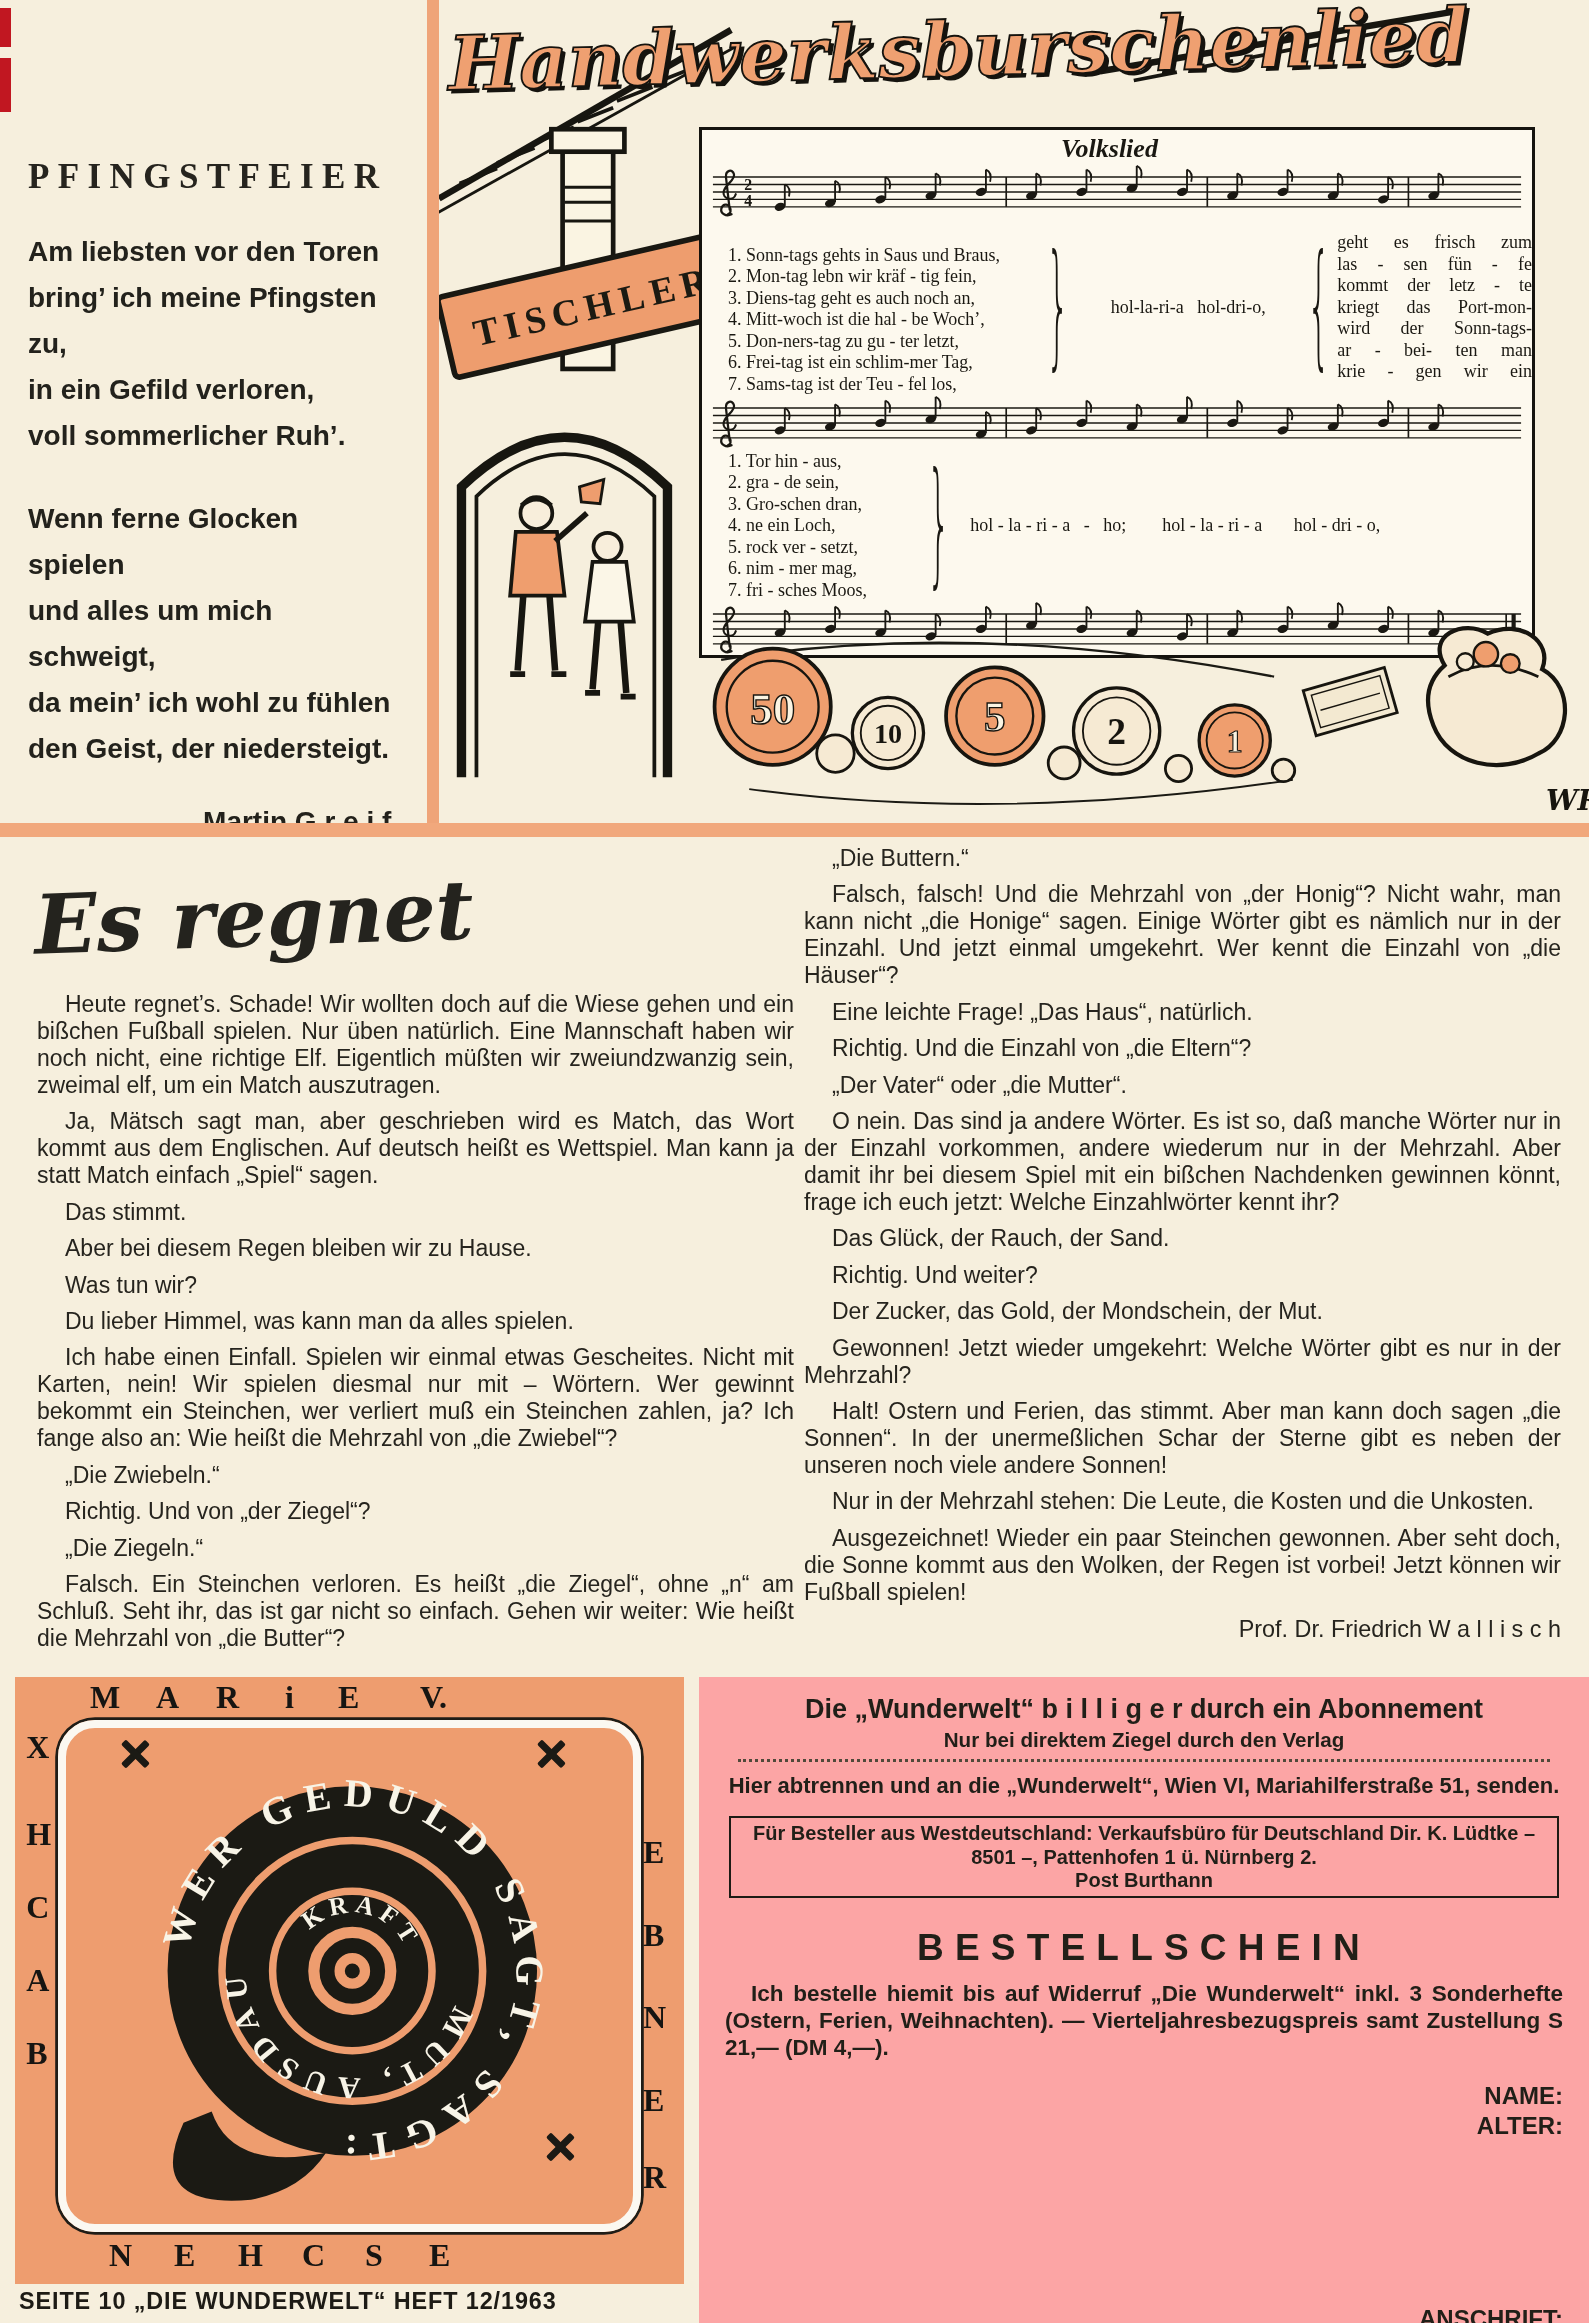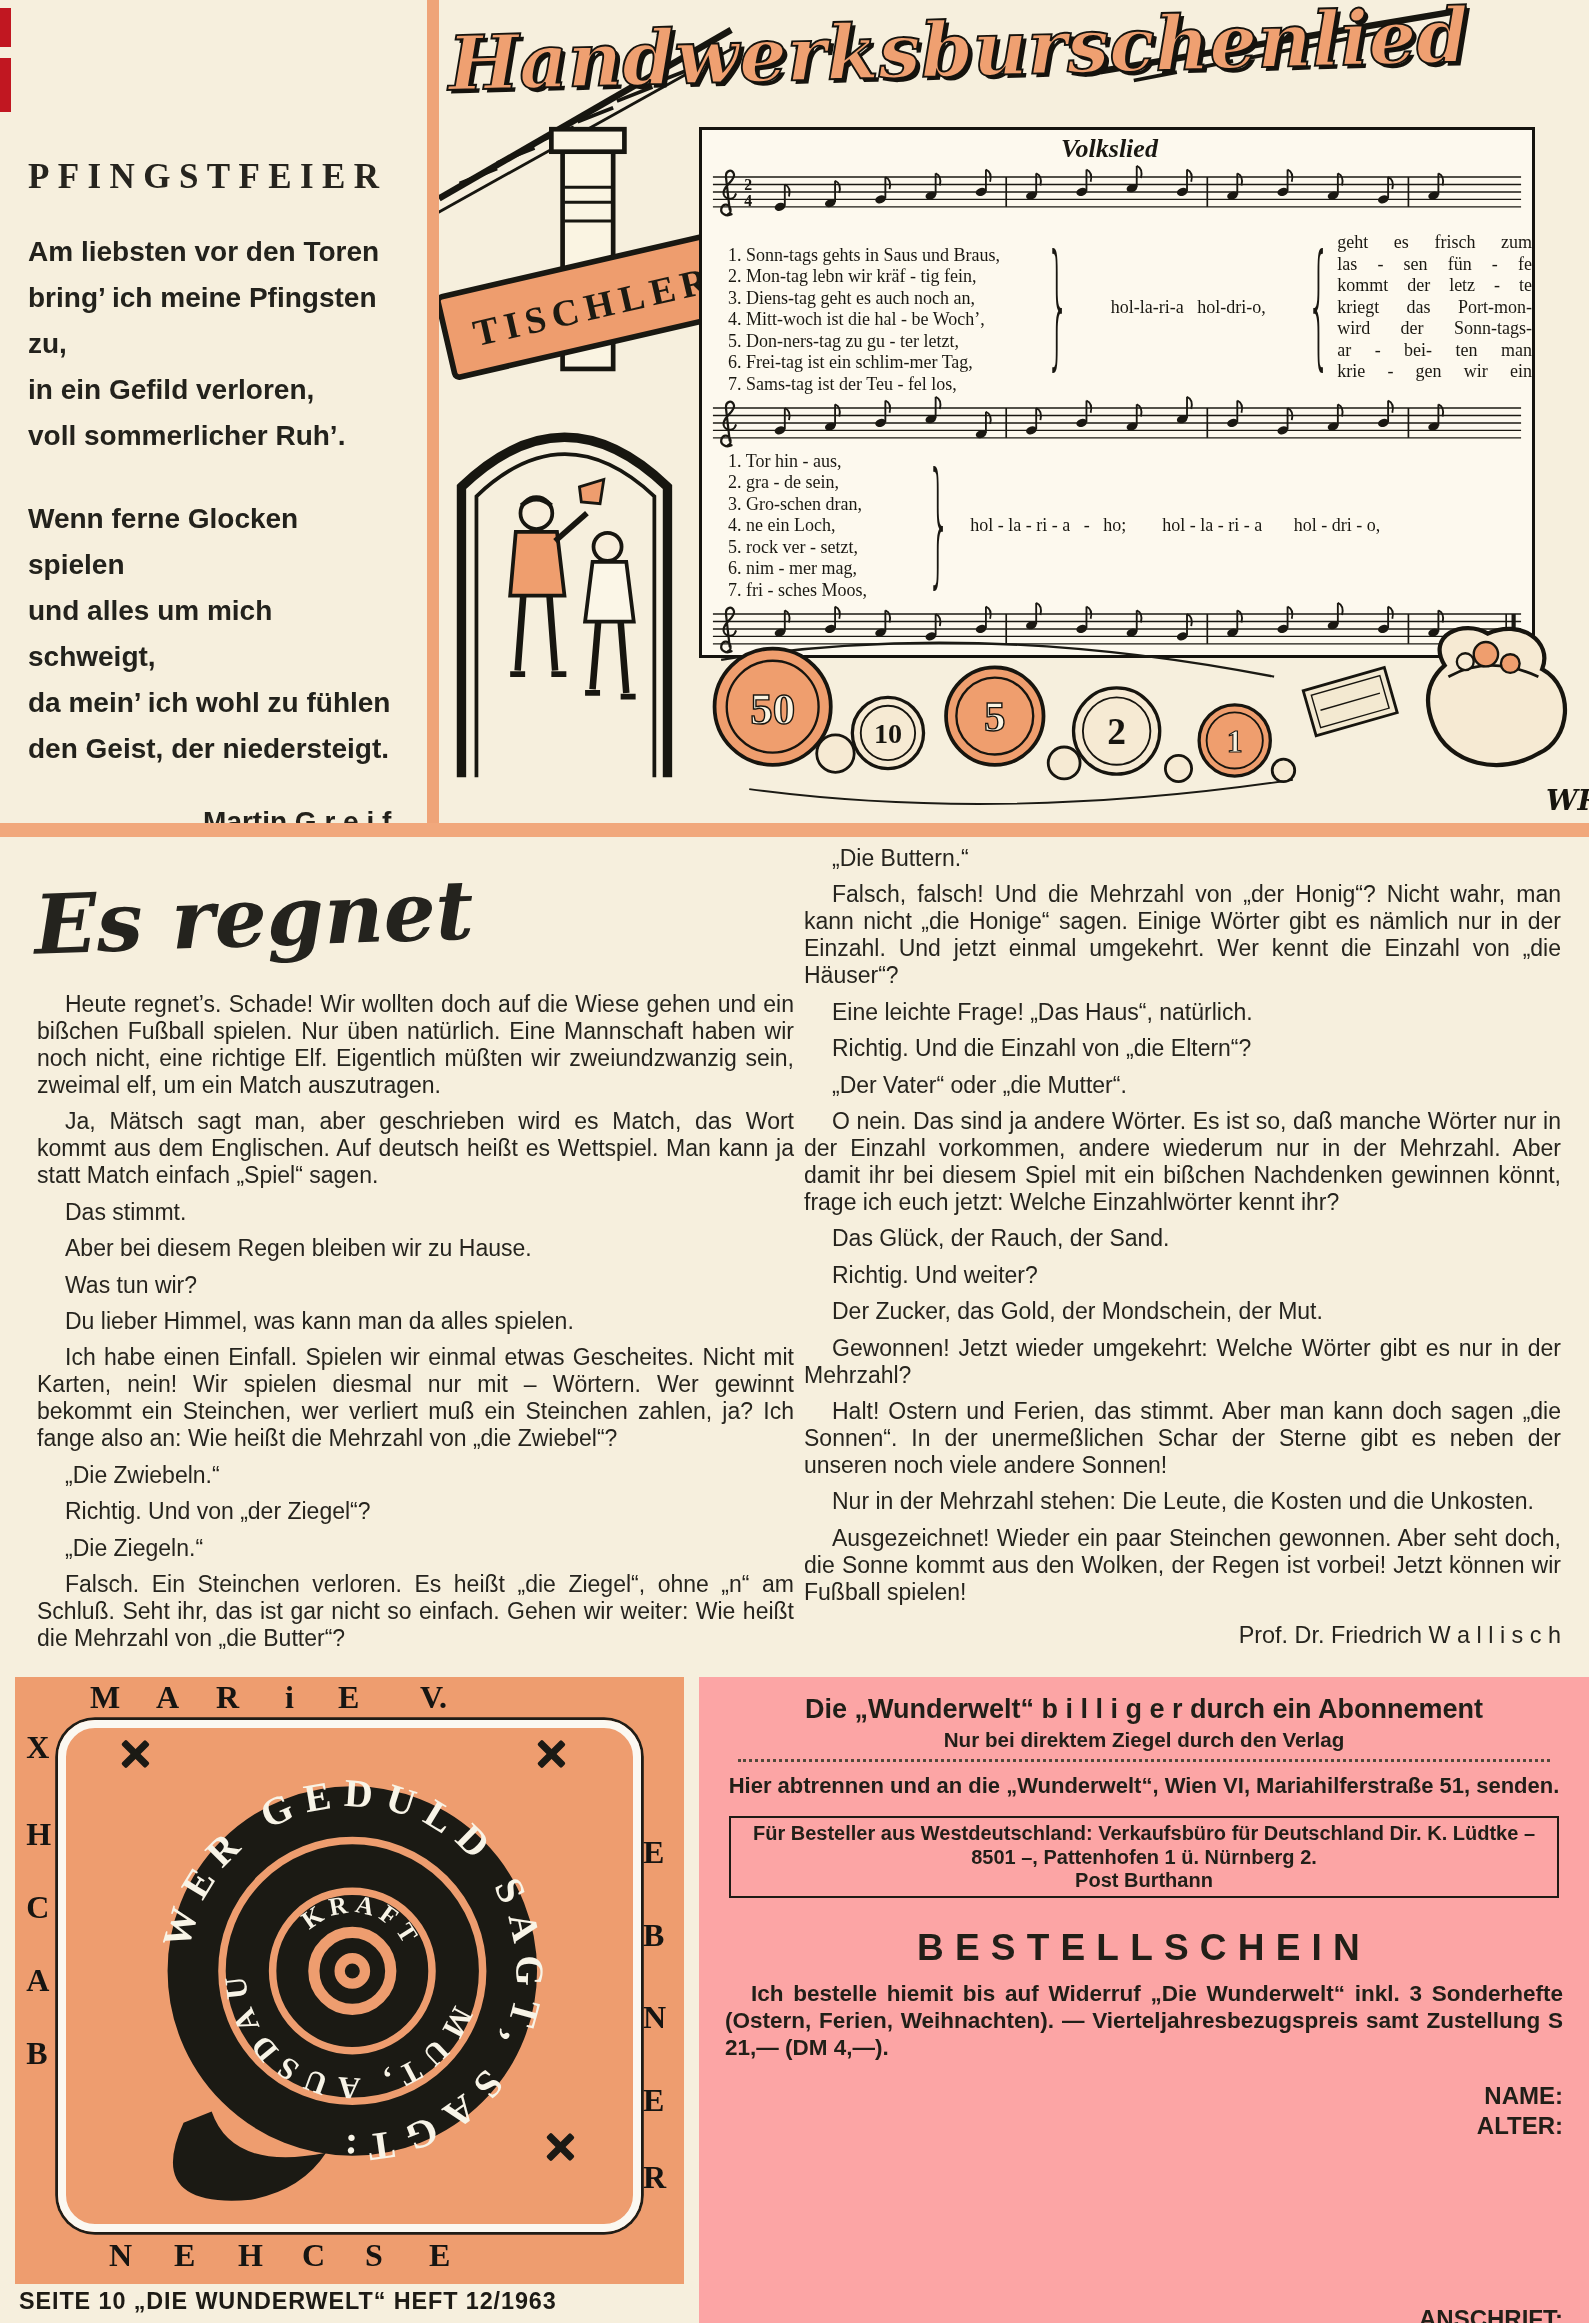--- a/index.html
+++ b/index.html
@@ -47,21 +47,21 @@
   
   .divider{position:absolute;left:0;top:823px;width:1589px;height:14px;background:#f1a87c;z-index:3;}
 
   
   .esregnet-title{position:absolute;left:34px;top:869px;font-family:"DejaVu Serif",serif;
         font-style:italic;font-weight:800;font-size:82px;color:#24231e;transform:rotate(-2deg);}
   .col{position:absolute;width:757px;font-size:23px;line-height:27px;text-align:justify;color:#26241e;}
   .col .para{margin:0 0 9.4px 0;text-indent:28px;}
   .col-left{left:37px;top:991px;}
   .col-right{left:804px;top:845px;}
-  .art-author{text-align:right;font-size:23.4px;margin-top:16px;}
+  .art-author{text-align:right;font-size:23.4px;margin-top:10px;}
 
   
   .puzzle{position:absolute;left:15px;top:1677px;width:669px;height:607px;background:#ee9d6f;z-index:2;}
   .pframe{position:absolute;left:43px;top:43px;width:583px;height:512px;border:8.4px solid #fbf8f1;
           border-radius:37px;box-shadow:0 0 0 2.8px #1f1d17;box-sizing:border-box;}
   .pletter{position:absolute;font-family:"Liberation Serif",serif;font-weight:700;font-size:32px;color:#161512;}
   .cross{position:absolute;width:30px;height:30px;}
   .cross::before,.cross::after{content:"";position:absolute;left:12px;top:-1.9px;width:6.6px;height:34px;
           background:#1b1a15;border-radius:1.9px;}
   .cross::before{transform:rotate(45deg);} .cross::after{transform:rotate(-45deg);}

